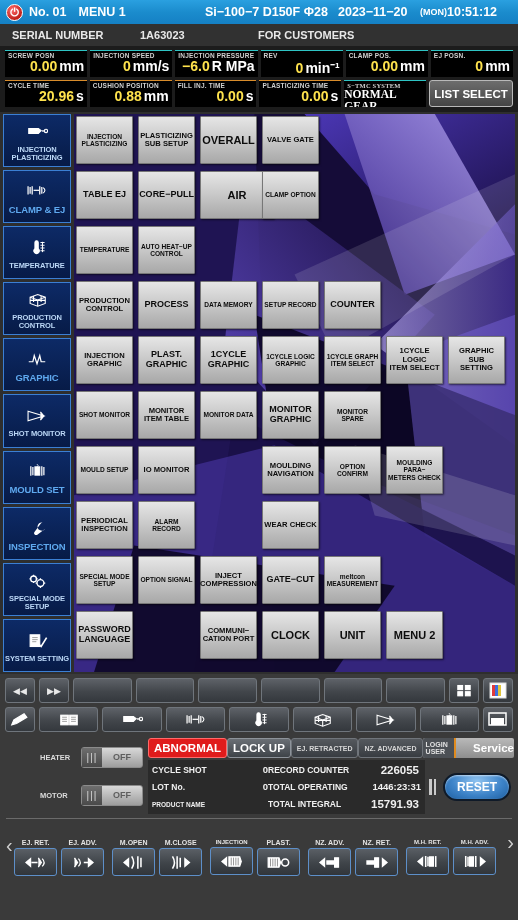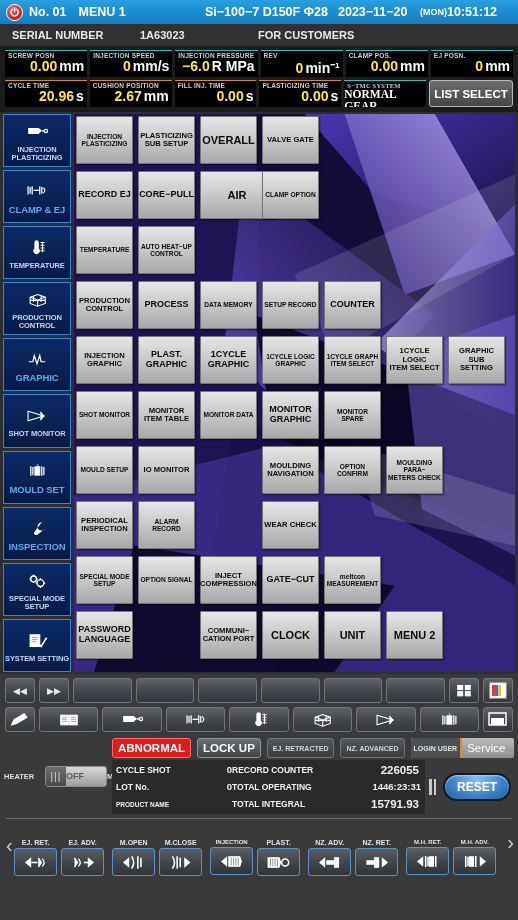--- a/index.html
+++ b/index.html
@@ -136,55 +136,55 @@
     color: #e9e9e9;
   }
   .tkey.sm { width: 30px; flex: none; }
   .tkey.flex { flex: 1; }
 
   
   .status {
     display: flex; padding: 2px 4px 0 4px; height: 78px; gap: 4px;
     background: #3a3a3a;
   }
-  .switches { width: 104px; flex: none; display: flex; justify-content: space-around; }
+  .switches { width: 104px; flex: none; display: flex; flex-direction: column; justify-content: space-around; margin-left: 36px; }
   .swrow { display: flex; align-items: center; gap: 5px; }
   .swlab { font-size: 7.5px; color: #dcdcdc; font-weight: bold; width: 36px; }
   .sw {
     width: 62px; height: 21px; border: 1px solid #8b8b8b; border-radius: 3px;
     background: linear-gradient(180deg,#d8d8d8,#9d9d9d);
     display: flex; align-items: center;
   }
   .sw-knob {
     width: 20px; height: 19px; background: linear-gradient(180deg,#6e6e6e,#4a4a4a);
     display: flex; align-items: center; justify-content: center;
     color: #d8d8d8; font-size: 10px; letter-spacing: 1px;
   }
-  .sw-txt { flex: 1; text-align: left; font-size: 9px; font-weight: bold; color: #5e5e5e; }
+  .sw-txt { flex: 1; text-align: center; font-size: 9px; font-weight: bold; color: #5e5e5e; }
 
   .statright { flex: 1; display: flex; flex-direction: column; gap: 2px; }
-  .strip1 { display: flex; gap: 6px; height: 20px; align-items: stretch; }
+  .strip1 { display: flex; gap: 0; height: 20px; align-items: stretch; }
   .badge {
     display: flex; align-items: center; justify-content: center;
     border-radius: 3px; font-weight: bold; padding: 0 5px;
   }
   .badge.alarm { background: #e01b1b; color: #fff; font-size: 11.5px; border: 1px solid #ff6a6a;}
   .badge.lock  { background: linear-gradient(180deg,#6a6f75,#3e4348); color:#fff; font-size: 11.5px; border: 1px solid #8d939a;}
   .badge.small { background: linear-gradient(180deg,#55595e,#383c41); color:#d6d6d6; font-size: 7px; border: 1px solid #70757b;}
   .loginbox {
     flex: 1; display: flex; align-items: center;
     background: linear-gradient(180deg,#b9b9b9,#8e8e8e);
     border-radius: 2px; overflow: hidden;
   }
   .loginbox .lu {
     background: #4c5055; color:#e2e2e2; font-size: 7px; font-weight: bold;
     padding: 0 3px; height: 100%; display:flex; align-items:center;
     border-right: 2px solid #e08b1e;
   }
-  .loginbox .luser { color: #fff; font-size: 11.5px; font-weight: normal; padding-left: 5px; }
+  .loginbox .luser { color: #fff; font-size: 11.5px; font-weight: bold; padding-left: 17px; }
 
   .strip2 { flex: 1; display: flex; gap: 4px; }
   .counters {
     flex: 1; background: #2a2a2a; display: grid;
     grid-template-columns: 86px 30px 92px auto;
     align-items: center; padding: 1px 4px; row-gap: 0px;
     color: #f0f0f0;
   }
   .c-lab  { font-size: 8.5px; font-weight: bold; }
   .c-lab.tiny { font-size: 6.5px; }
@@ -292,21 +292,21 @@
       <div class="ro-cell">
         <div class="ro-lab">CYCLE TIME</div>
         <div class="ro-val">
           <span class="ro-num">20.96</span>
           <span class="ro-unit">s</span>
         </div>
       </div>
       <div class="ro-cell">
         <div class="ro-lab">CUSHION POSITION</div>
         <div class="ro-val">
-          <span class="ro-num">2.67</span>
+          <span class="ro-num">0.88</span>
           <span class="ro-unit">mm</span>
         </div>
       </div>
       <div class="ro-cell">
         <div class="ro-lab">FILL INJ. TIME</div>
         <div class="ro-val">
           <span class="ro-num">0.00</span>
           <span class="ro-unit">s</span>
         </div>
       </div>
@@ -502,21 +502,21 @@
           <span>OVERALL</span>
         </div>
       </div>
       <div class="gbtn fs-s" style="left: 188px; top: 2px; width: 57px; height: 48px;">
         <div>
           <span>VALVE GATE</span>
         </div>
       </div>
       <div class="gbtn fs-m" style="left: 2px; top: 57px; width: 57px; height: 48px;">
         <div>
-          <span>RECORD  EJ</span>
+          <span>TABLE  EJ</span>
         </div>
       </div>
       <div class="gbtn fs-m" style="left: 64px; top: 57px; width: 57px; height: 48px;">
         <div>
           <span>CORE−PULL</span>
         </div>
       </div>
       <div class="gbtn fs-l" style="left: 126px; top: 57px; width: 74px; height: 48px;">
         <div>
           <span>AIR</span>

